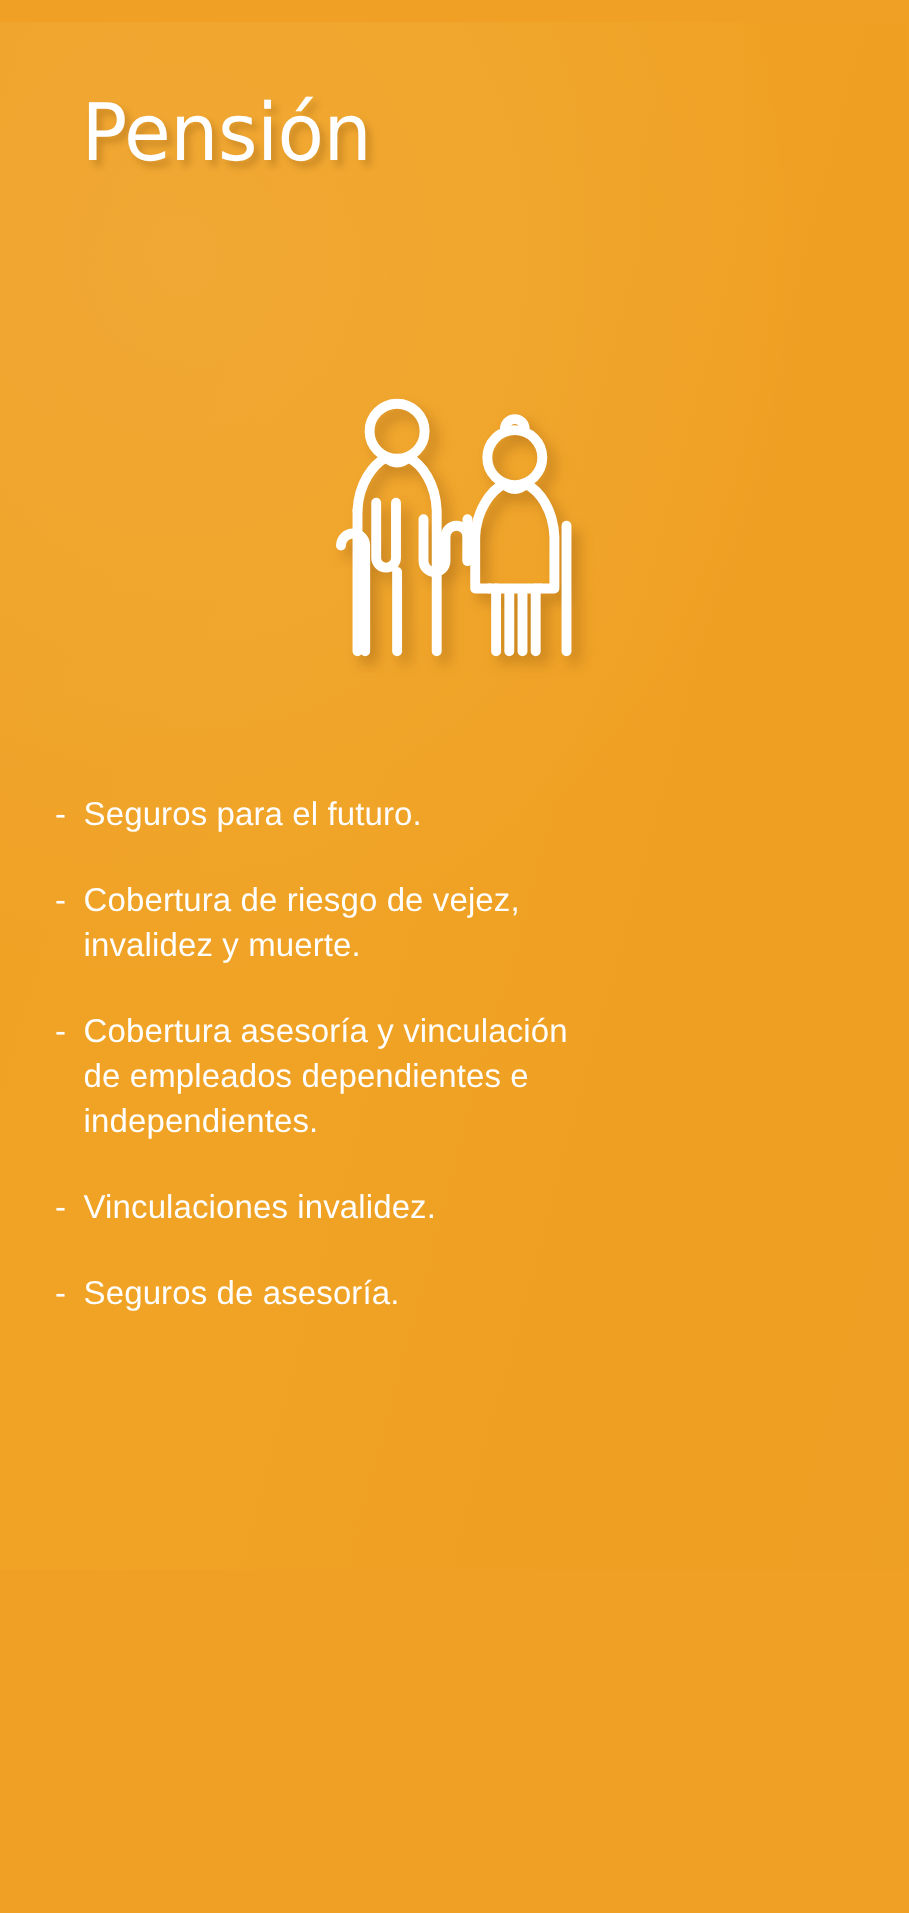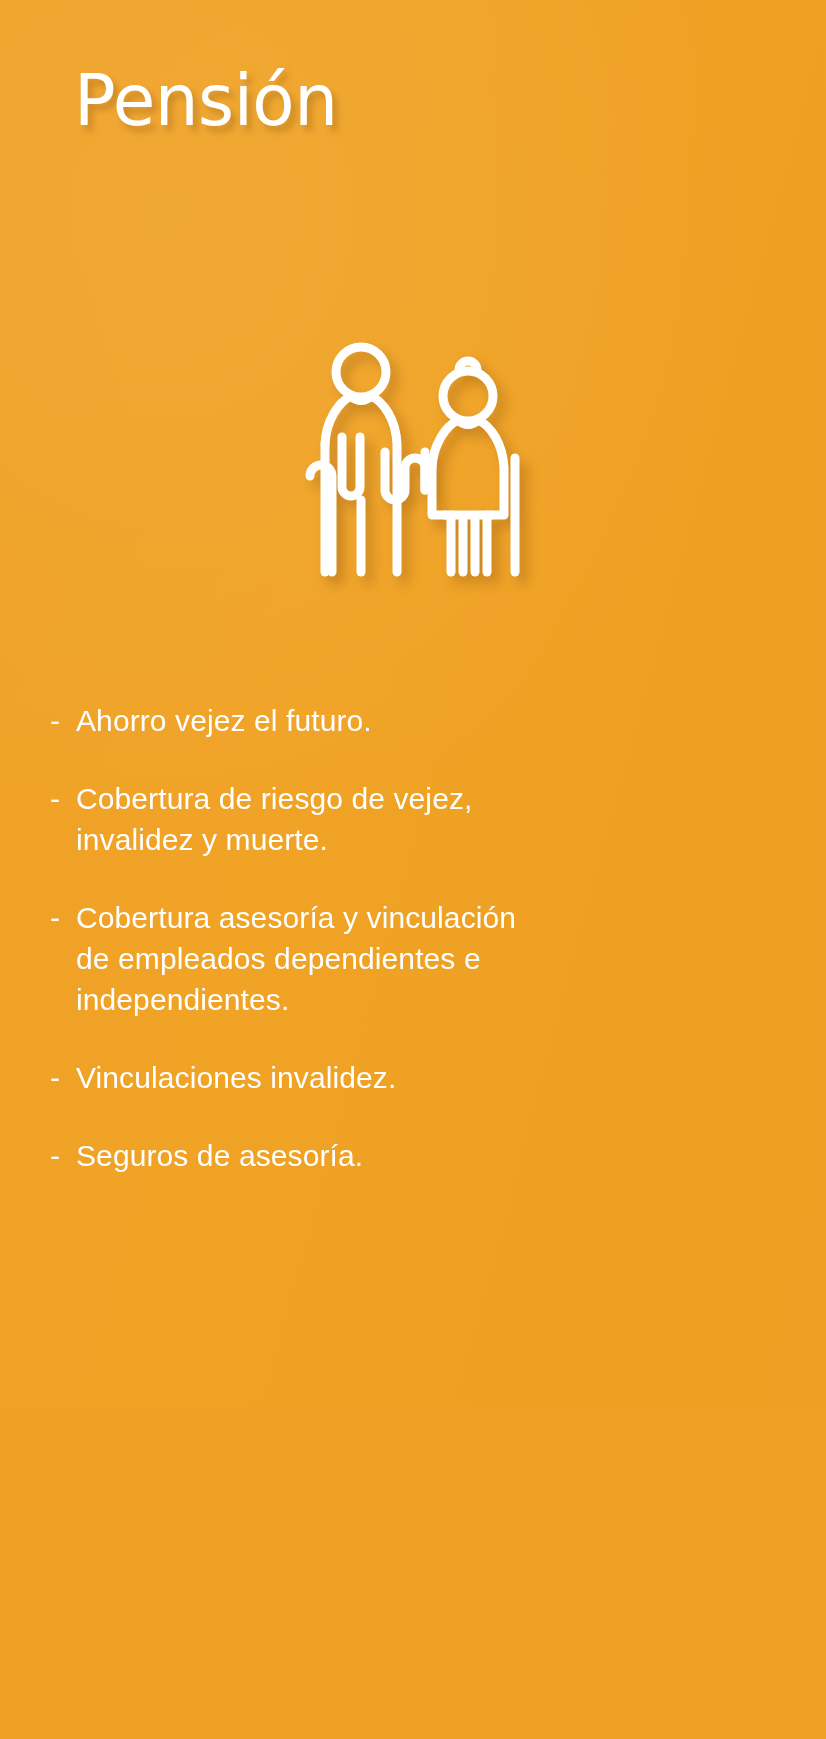--- a/index.html
+++ b/index.html
@@ -16,20 +16,21 @@
   }
 
   #card {
     position: relative;
     width: 826px;
     height: 1407px;
     background:
       radial-gradient(ellipse 120% 80% at 20% 15%, rgba(255,255,255,0.07) 0%, rgba(255,255,255,0) 60%),
       linear-gradient(105deg, #EFA125 0%, #F0A325 40%, #EFA023 72%, #EEA024 100%);
     overflow: hidden;
+    margin-top: 20px;
   }
 
   
   #title {
     position: absolute;
     left: 74px;
     top: 64px;
     font-size: 72px;
     line-height: 1.0;
     font-weight: 400;
@@ -162,21 +163,21 @@
       <path d="M90 112 L 90 150 a 10 10 0 0 0 20 0 L 110 128
                a 10 10 0 0 1 20 0 L 130 150 a 10 10 0 0 0 0 0"></path>
       <path d="M130 150 L 130 112"></path>
     </svg>
   </div>
 
   <div id="features">
 
     <div class="feature">
       <span class="dash">-</span>
-      <span class="ftext">Ahorro vejez el futuro.</span>
+      <span class="ftext">Seguros para el futuro.</span>
     </div>
 
     <div class="feature">
       <span class="dash">-</span>
       <span class="ftext">Cobertura de riesgo de vejez,
 invalidez y muerte.</span>
     </div>
 
     <div class="feature">
       <span class="dash">-</span>

